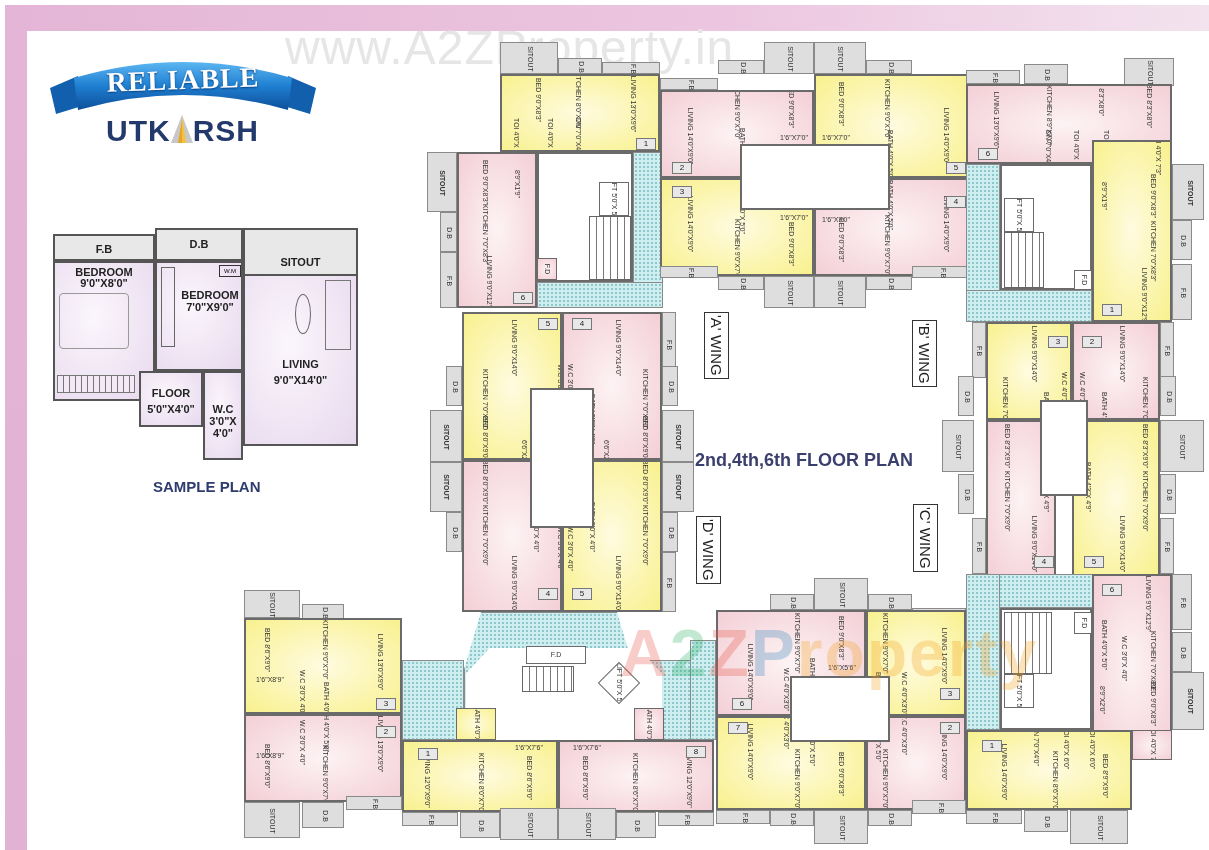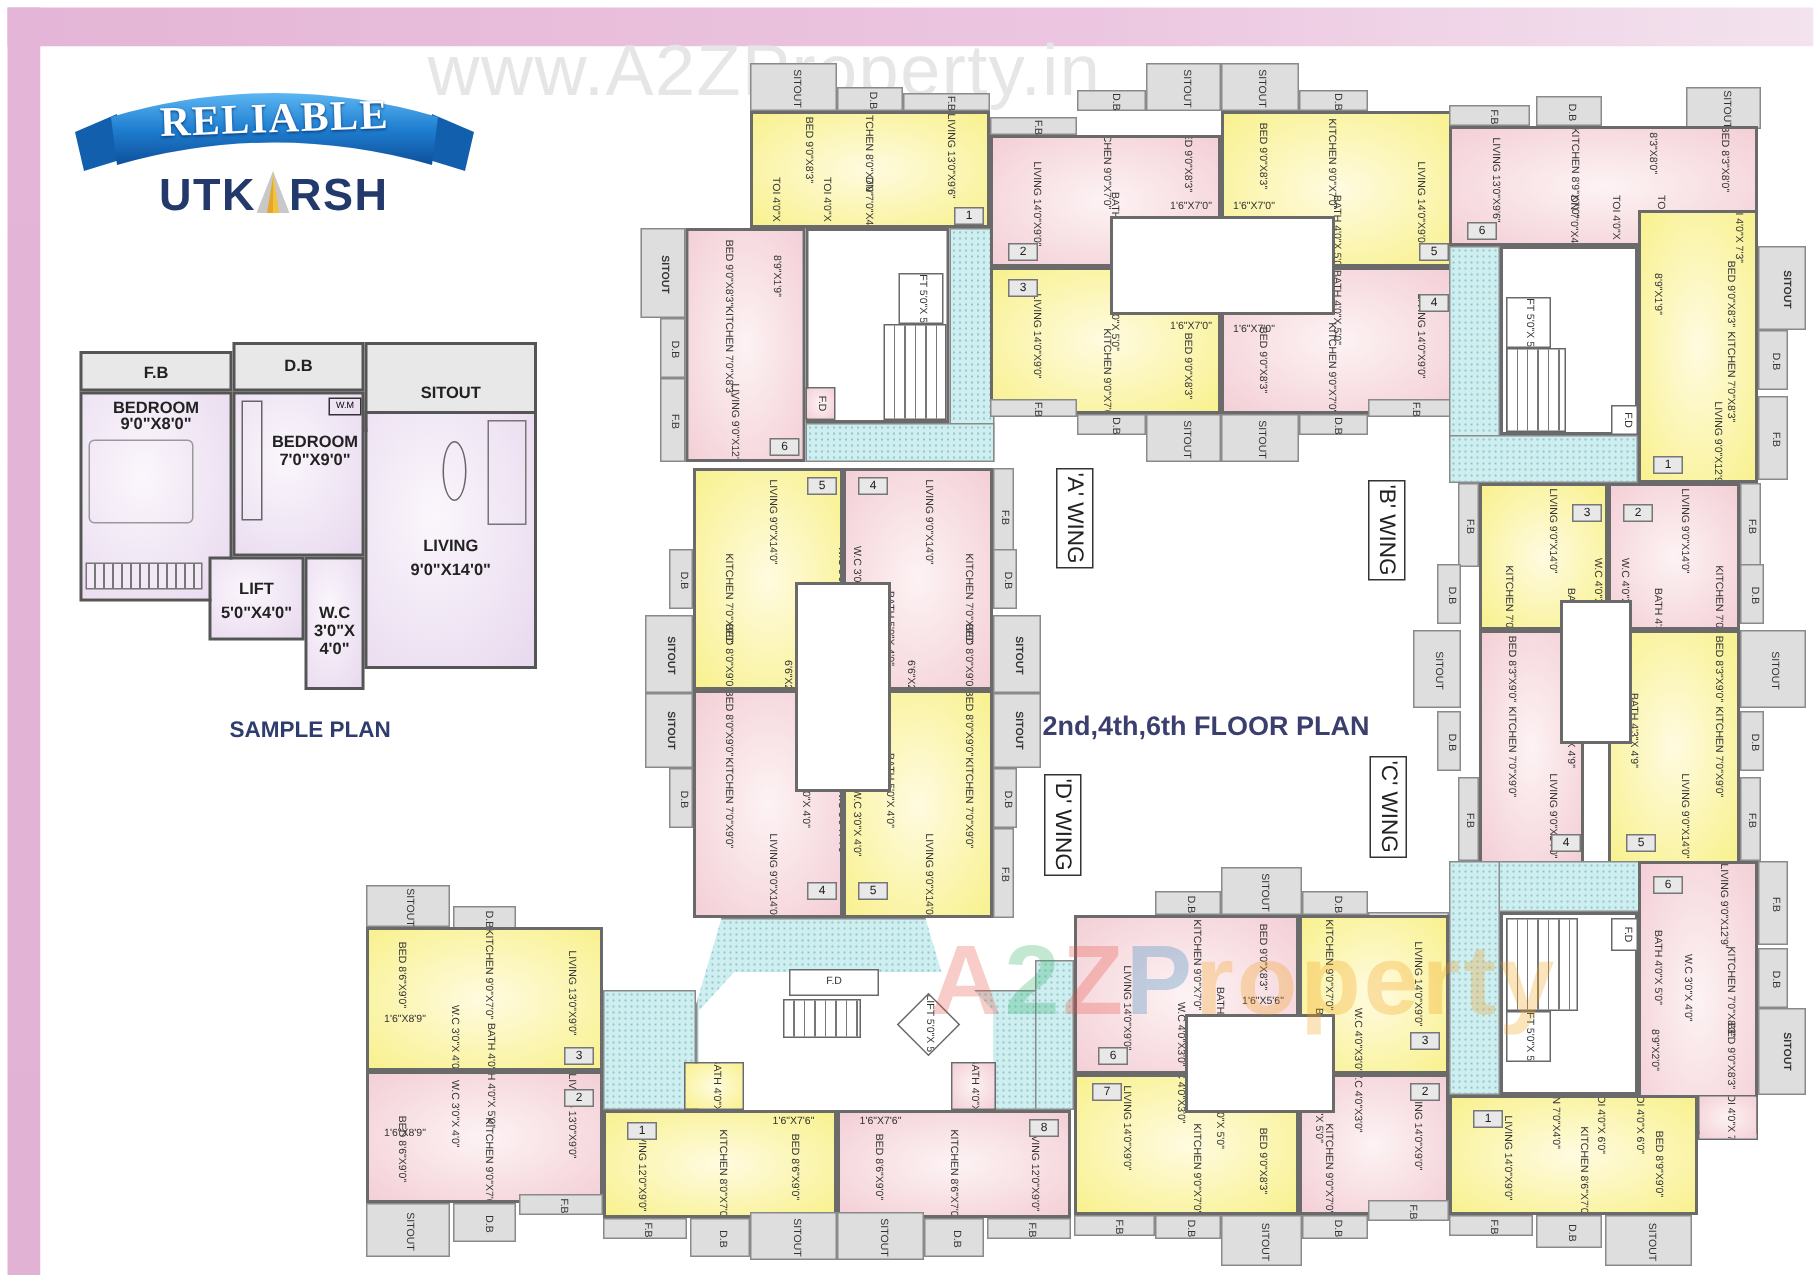--- a/index.html
+++ b/index.html
@@ -50,21 +50,21 @@
       background-size: 4px 4px; border: 1px solid #8a8a8a; }
     .core { position: absolute; background: #ffffff; border: 2px solid #6a6a6a; }
     .stair { position: absolute; background: repeating-linear-gradient(90deg, #fff 0 6px, #777 6px 7px); border: 1px solid #666; }
     .rlabel { position: absolute; font-size: 7px; color: #333; text-align: center; line-height: 8px;
       white-space: nowrap; transform-origin: center center; }
     .rot90 { transform: rotate(90deg); }
     .num { position: absolute; width: 20px; height: 12px; background: #e8e8e8; border: 1px solid #777;
       font-size: 8px; text-align: center; line-height: 10px; color: #222; }
     .wing { position: absolute; border: 1px solid #333; background: #fff; font-size: 15px; color: #222;
       padding: 2px 3px; white-space: nowrap; }
-    .plan-title { position: absolute; left: 695px; top: 450px; font-size: 18px; font-weight: bold; color: #3b3f6e; white-space: nowrap; margin-top: 24px; }
+    .plan-title { position: absolute; left: 695px; top: 450px; font-size: 18px; font-weight: bold; color: #3b3f6e; white-space: nowrap; }
   </style>
 </head>
 <body>
 
 <div class="frame-top"></div>
 <div class="frame-left"></div>
 <div class="canvas"></div>
 
 <div class="watermark">www.A2ZProperty.in</div>
 
@@ -113,21 +113,21 @@
     <div style="position:absolute;left:62px;top:2px;width:22px;height:12px;border:1px solid #333;font-size:6px;text-align:center;line-height:10px;">W.M</div>
     <div style="position:absolute;left:4px;top:4px;width:14px;height:80px;border:1px solid #666;"></div>
   </div>
   <div class="sbox lav" style="left:190px;top:46px;width:115px;height:172px;">
     <div class="lbl" style="left:0;top:82px;width:100%;">LIVING</div>
     <div class="lbl" style="left:0;top:98px;width:100%;">9'0"X14'0"</div>
     <div style="position:absolute;left:50px;top:18px;width:16px;height:40px;border:1px solid #666;border-radius:50%;"></div>
     <div style="position:absolute;left:80px;top:4px;width:26px;height:70px;border:1px solid #777;"></div>
   </div>
   <div class="sbox lav" style="left:86px;top:143px;width:64px;height:56px;">
-    <div class="lbl" style="left:0;top:14px;width:100%;">LIFT</div>
+    <div class="lbl" style="left:0;top:14px;width:100%;">FLOOR</div>
     <div class="lbl" style="left:0;top:30px;width:100%;">5'0"X4'0"</div>
   </div>
   <div class="sbox lav" style="left:150px;top:143px;width:40px;height:89px;">
     <div class="lbl" style="left:0;top:30px;width:100%;">W.C</div>
     <div class="lbl" style="left:0;top:42px;width:100%;white-space:normal;">3'0"X 4'0"</div>
   </div>
 </div>
 <div class="sample-caption">SAMPLE PLAN</div>
 
 <div>

